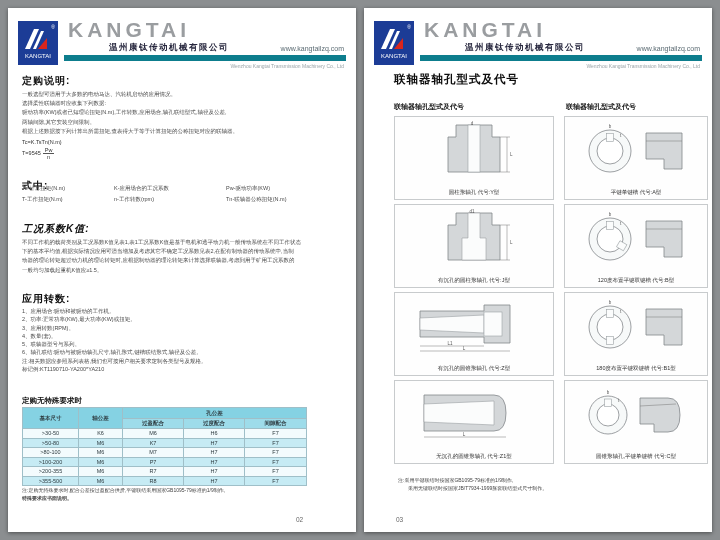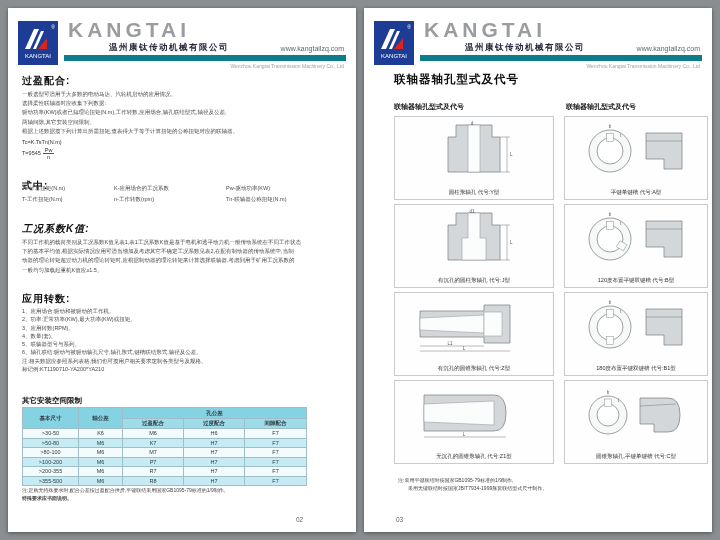--- a/index.html
+++ b/index.html
@@ -77,21 +77,21 @@
       <text x="20" y="37" font-size="6" fill="#ffffff" text-anchor="middle">KANGTAI</text>
       <text x="35" y="8" font-size="5" fill="#ffffff" text-anchor="middle">®</text>
     </svg>
     <div class="brand">KANGTAI</div>
     <div class="company">温州康钛传动机械有限公司</div>
     <div class="website">www.kangtailzq.com</div>
     <div class="tealbar"></div>
     <div class="tagline">Wenzhou Kangtai Transmission Machinery Co., Ltd</div>
   </div>
 
-  <div class="sec-title" style="left:14px;top:66px;">过盈配合:</div>
+  <div class="sec-title" style="left:14px;top:66px;">定购说明:</div>
   <div class="lines" style="left:14px;top:82px;">
     <div>一般选型可适用于大多数的电动马达、汽轮机启动的应用情况。</div>
     <div>选择柔性联轴器时应收集下列数据:</div>
     <div>驱动功率(KW)或者已知理论扭矩(N.m),工作转数,应用场合,轴孔联结型式,轴径及公差,</div>
     <div>两轴间隙,其它安装空间限制。</div>
     <div>根据上述数据按下列计算出所需扭矩,查表得大于等于计算扭矩的公称扭矩对应的联轴器。</div>
   </div>
   <div class="formula" style="left:14px;top:131px;">Tc=K.TsTn(N.m)</div>
   <div class="formula" style="left:14px;top:139px;">
     <span>T=9545</span><span class="frac"><span class="num">Pw</span><span class="den">n</span></span>
@@ -120,21 +120,21 @@
     <div>1、应用场合:驱动和被驱动的工作机。</div>
     <div>2、功率:正常功率(KW),最大功率(KW)或扭矩。</div>
     <div>3、应用转数(RPM)。</div>
     <div>4、数量(套)。</div>
     <div>5、联轴器型号与系列。</div>
     <div>6、轴孔联结:驱动与被驱动轴孔尺寸,轴孔形式,键槽联结形式,轴径及公差。</div>
     <div>注:相关数据应参照系列表格,我们也可按用户相关要求定制各类型号及规格。</div>
     <div>标记例:KT1190710-YA200*YA210</div>
   </div>
 
-  <div class="tbl-title" style="left:14px;top:388px;">其它安装空间限制</div>
+  <div class="tbl-title" style="left:14px;top:388px;">定购无特殊要求时</div>
   <table class="tol" style="left:14px;top:399px;">
     <colgroup>
         <col style="width:56px">
         <col style="width:44px">
         <col style="width:61px">
         <col style="width:61px">
         <col style="width:62px">
       </colgroup>
     <thead>
       <tr>

